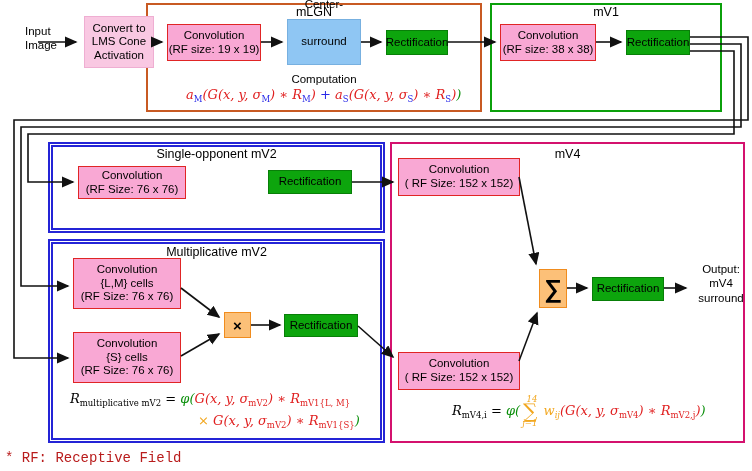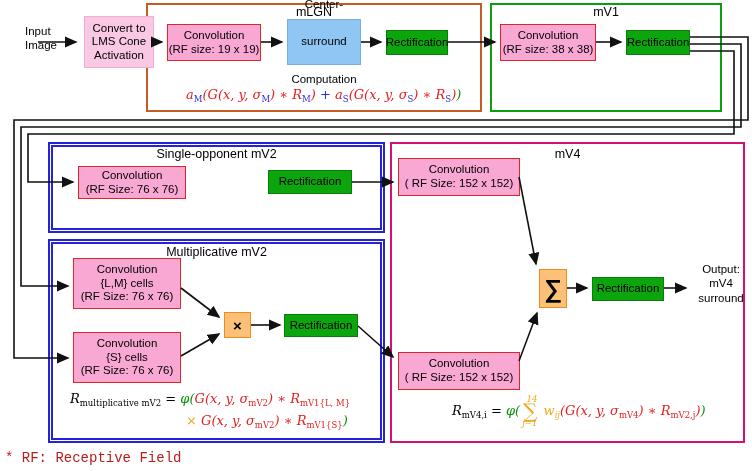--- a/index.html
+++ b/index.html
@@ -107,21 +107,21 @@
     <span>{S} cells</span>
     <span>(RF Size: 76 x 76)</span>
   </div>
   <div class="box orangeop" style="left:224px;top:312px;width:27px;height:26px;">
     <span class="opglyph">×</span>
   </div>
   <div class="box greenfill" style="left:284px;top:314px;width:74px;height:23px;">
     <span>Rectification</span>
   </div>
   <div class="formula" style="left:70px;top:392px;"><span class="k it">R</span><span class="k sub">multiplicative mV2</span><span class="k"> = </span><span class="g it">φ(</span><span class="r it">G(x, y, σ</span><span class="r sub">mV2</span><span class="r it">) ∗ R</span><span class="r sub">mV1{L, M}</span></div>
-  <div class="formula" style="left:186px;top:414px;"><span class="o">× </span><span class="r it">G(x, y, σ</span><span class="r sub">mV2</span><span class="r it">) ∗ R</span><span class="r sub">mV1{S}</span><span class="g it">)</span></div>
+  <div class="formula" style="left:198px;top:414px;"><span class="o">× </span><span class="r it">G(x, y, σ</span><span class="r sub">mV2</span><span class="r it">) ∗ R</span><span class="r sub">mV1{S}</span><span class="g it">)</span></div>
 
   <div class="box red" style="left:398px;top:158px;width:122px;height:38px;">
     <span>Convolution</span>
     <span>( RF Size: 152 x 152)</span>
   </div>
   <div class="box red" style="left:398px;top:352px;width:122px;height:38px;">
     <span>Convolution</span>
     <span>( RF Size: 152 x 152)</span>
   </div>
   <div class="box orangeop" style="left:539px;top:269px;width:28px;height:39px;">

